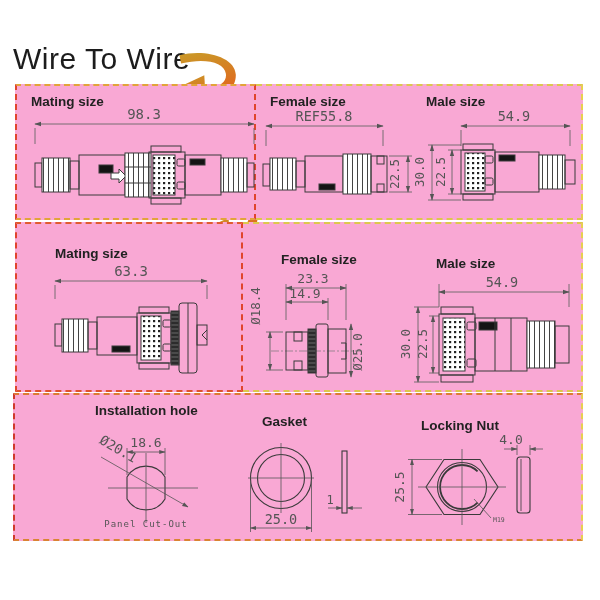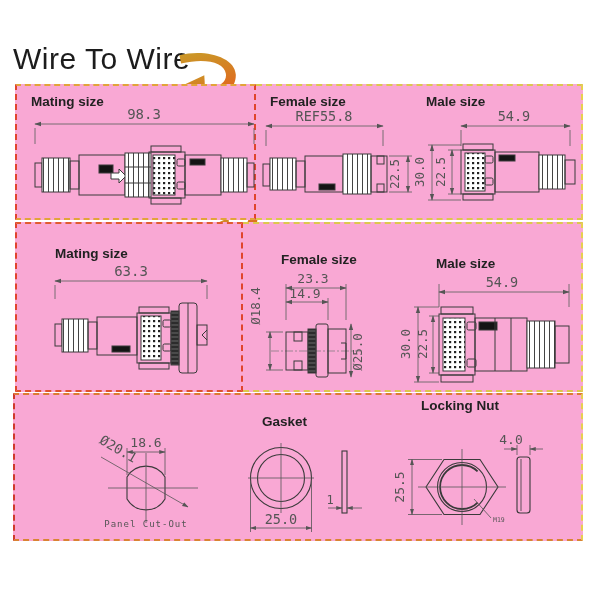--- a/index.html
+++ b/index.html
@@ -286,22 +286,23 @@
         <rect x="236" y="52" width="18" height="8" fill="#141414"></rect>
         <line x1="252" y1="48" x2="252" y2="101"></line>
           <line x1="268" y1="48" x2="268" y2="101"></line>
         <rect x="284" y="51" width="28" height="47" fill="url(#ribsD)"></rect>
         <rect x="312" y="56" width="14" height="37"></rect>
       </g>
     </svg>
   </div>
 
   <div class="box" id="boxE">
+    <span class="plabel" style="left:80px;top:8px">Installation hole</span>
     <span class="plabel" style="left:247px;top:19px">Gasket</span>
-    <span class="plabel" style="left:406px;top:3px">Locking Nut</span>
+    <span class="plabel" style="left:406px;top:23px">Locking Nut</span>
     <svg class="drawing" style="left:0;top:0" width="566" height="144" viewBox="0 0 566 144">
       <defs>
         <marker id="arE" viewBox="0 0 10 10" refX="9" refY="5" markerWidth="8" markerHeight="8" orient="auto-start-reverse">
           <path d="M0,1.8 L10,5 L0,8.2 Z" fill="#555"></path>
           </marker>
       </defs>
 
       <g stroke="#3a3a3a" stroke-width="1.1" fill="none">
         <path d="M112,82 A22,22 0 0 1 150,82 L150,104 A22,22 0 0 1 112,104 Z"></path>
       </g>

